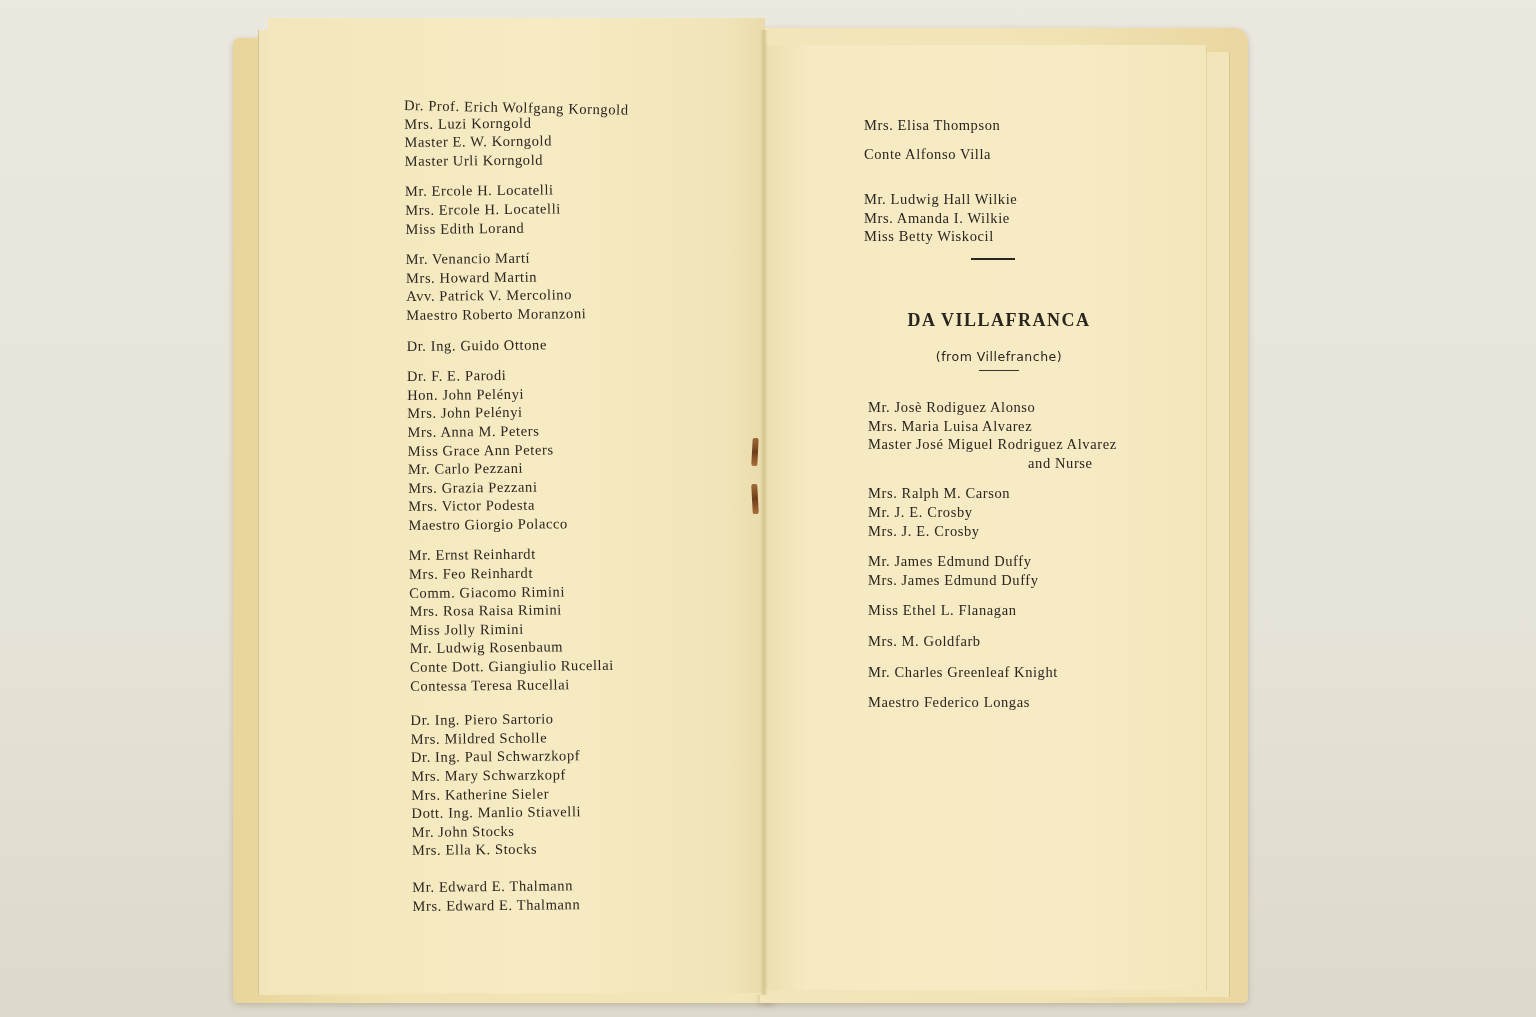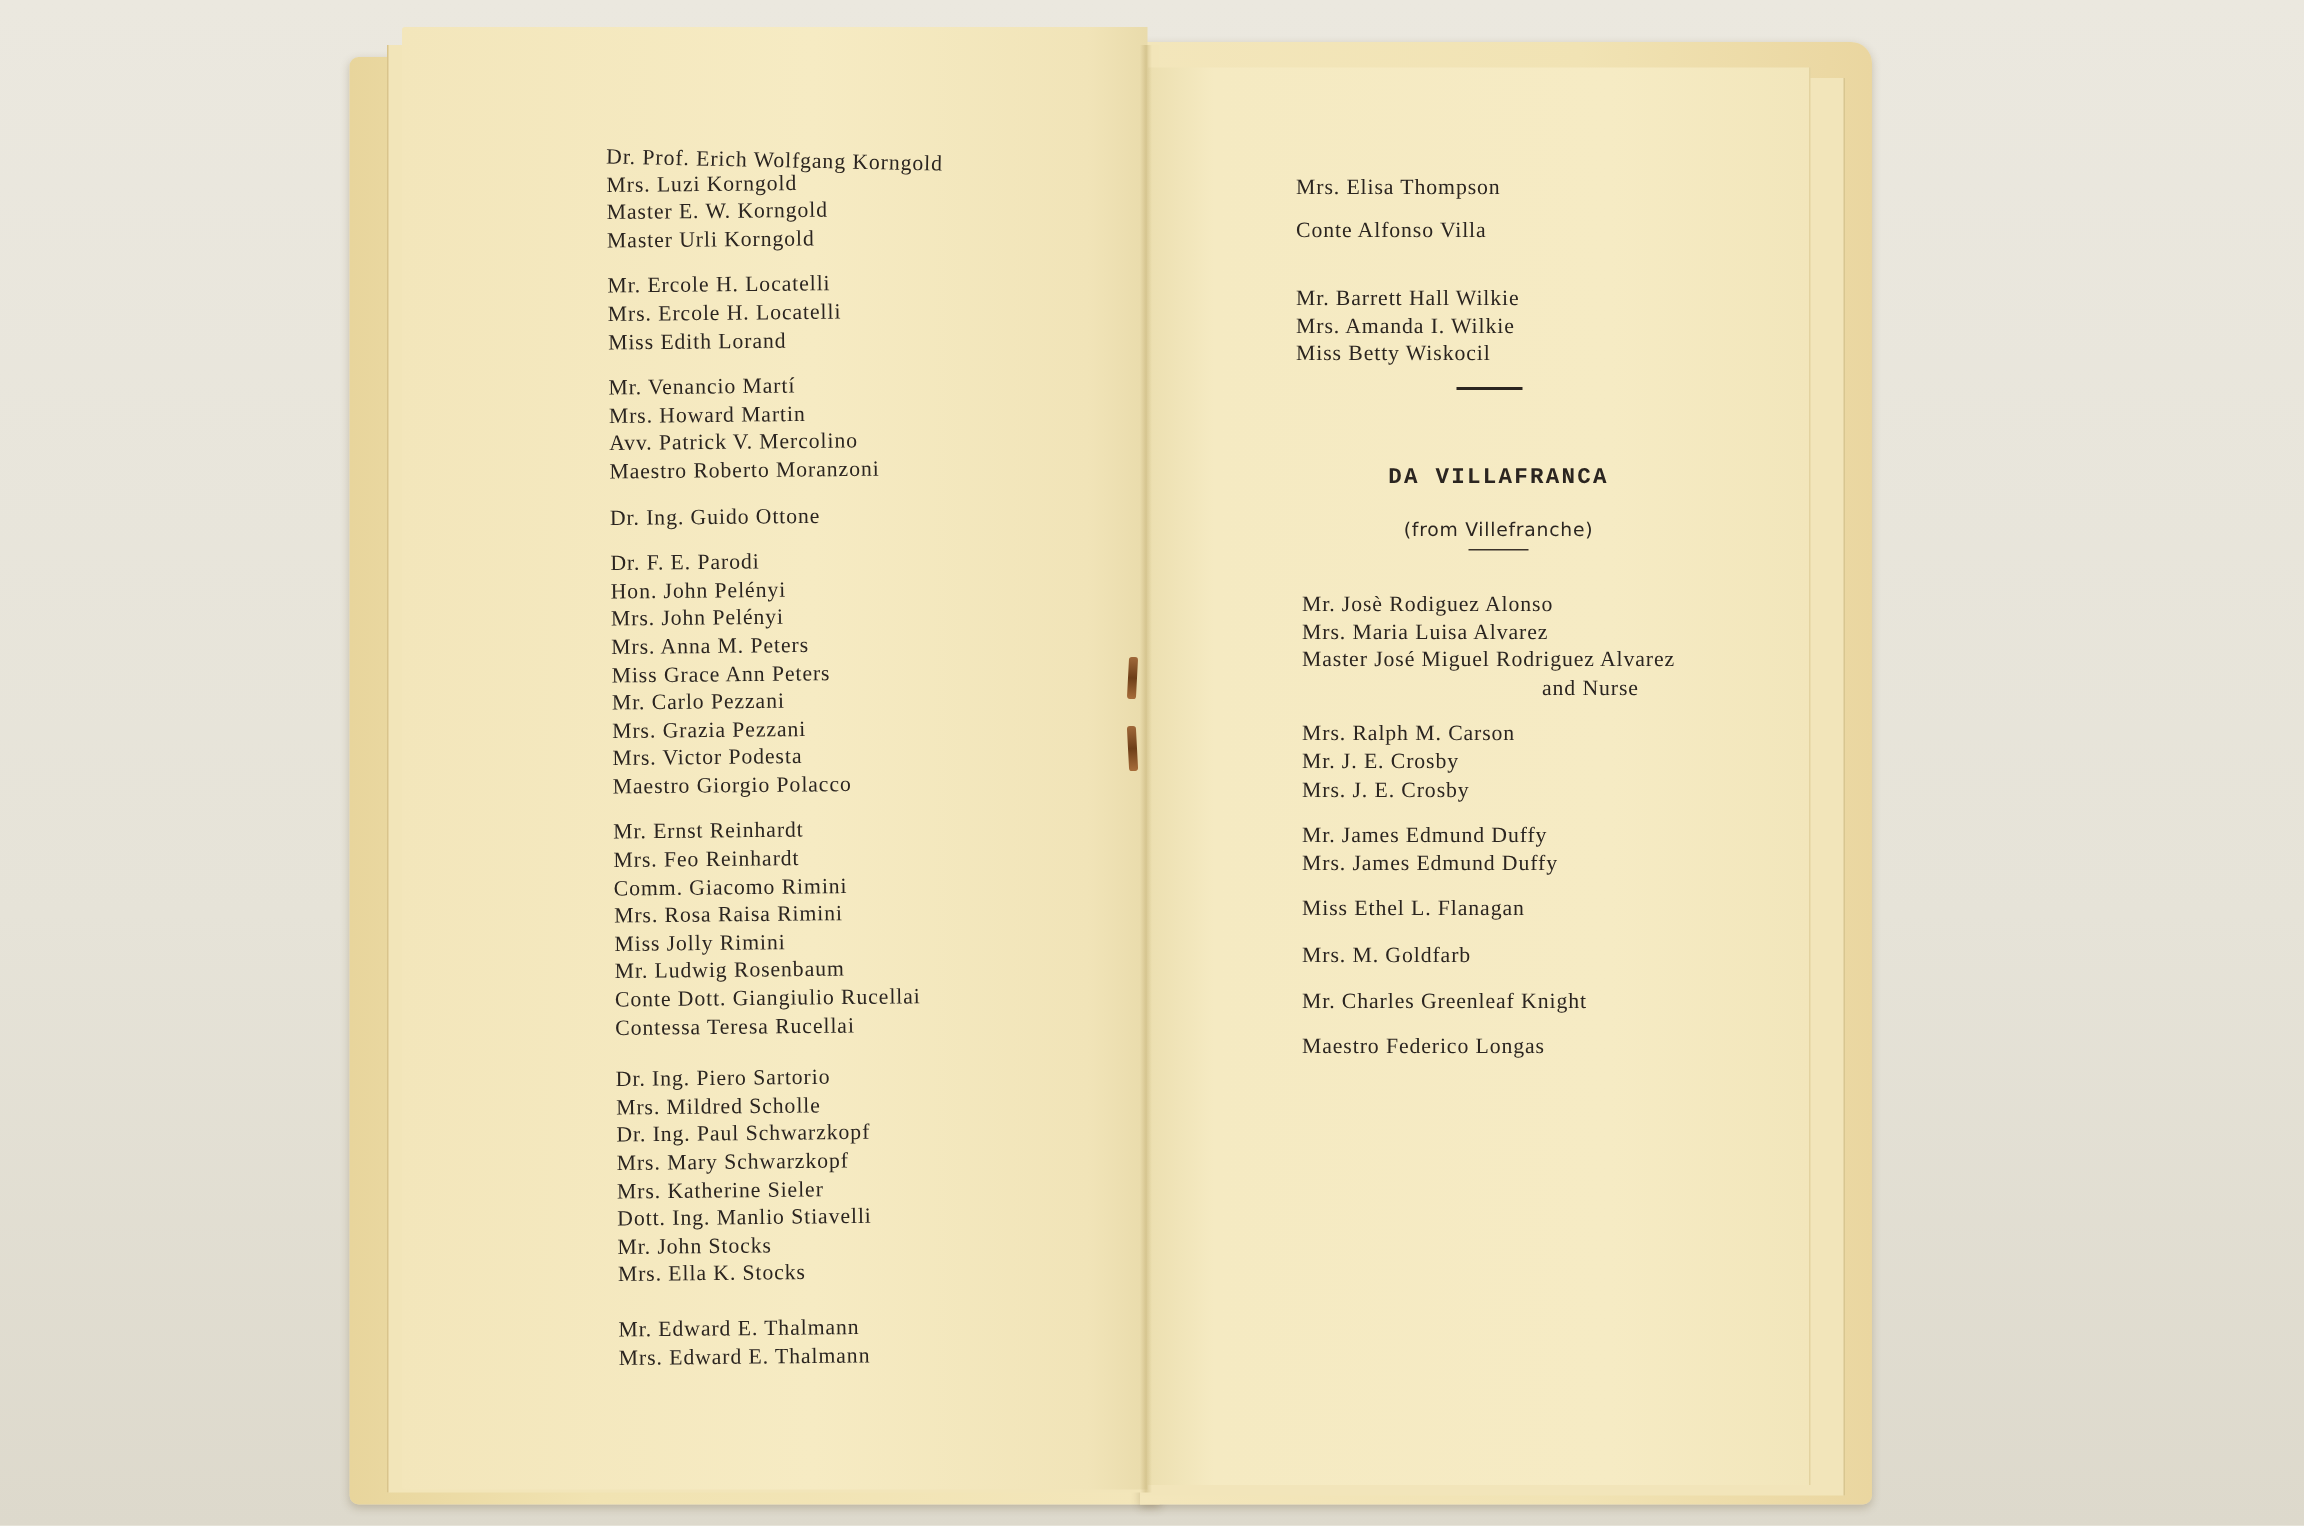--- a/index.html
+++ b/index.html
@@ -63,21 +63,21 @@
     .col-right { left: 864px; top: 116px; width: 300px; }
 
     .group { margin-bottom: 12px; }
     .line { height: 18.6px; line-height: 18.6px; white-space: nowrap; }
     .line.indent { padding-left: 164px; }
     .line.indent2 { padding-left: 160px; }
 
     .rule { width: 44px; height: 2px; background: #2b2520; margin: 12px 0 0 107px; }
 
     .section-head { text-align: center; width: 270px; margin-left: 0px; margin-top: 50px; }
-    .section-title { font-family: Liberation Mono, monospace; font-weight: bold; font-size: 15px; letter-spacing: 1.5px; color: #2b2520; }
+    .section-title { font-family: Liberation Serif, serif; font-weight: bold; font-size: 18px; letter-spacing: 1.5px; color: #2b2520; }
     .section-sub { font-family: "DejaVu Sans", sans-serif; font-size: 12.5px; letter-spacing: 0.5px; color: #2b2520; margin-top: 18px; }
     .section-rule { width: 40px; height: 1px; background: #3a322a; margin: 6px auto 0 auto; }
     .section-list { margin-top: 27px; }
   </style>
 </head>
 <body>
 
 <div class="scene">
   <div class="cover-left"></div>
   <div class="cover-right"></div>
@@ -149,21 +149,21 @@
   </div>
 
   <div class="col col-right">
     <div class="group" style="margin-bottom:10px;">
       <div class="line">Mrs. Elisa Thompson</div>
     </div>
     <div class="group" style="margin-bottom:27px;">
       <div class="line">Conte Alfonso Villa</div>
     </div>
     <div class="group" style="margin-bottom:0;">
-      <div class="line">Mr. Barrett Hall Wilkie</div>
+      <div class="line">Mr. Ludwig Hall Wilkie</div>
       <div class="line">Mrs. Amanda I. Wilkie</div>
       <div class="line">Miss Betty Wiskocil</div>
     </div>
     <div class="rule"></div>
 
     <div class="section-head">
       <div class="section-title">DA VILLAFRANCA</div>
       <div class="section-sub">(from Villefranche)</div>
       <div class="section-rule"></div>
     </div>

